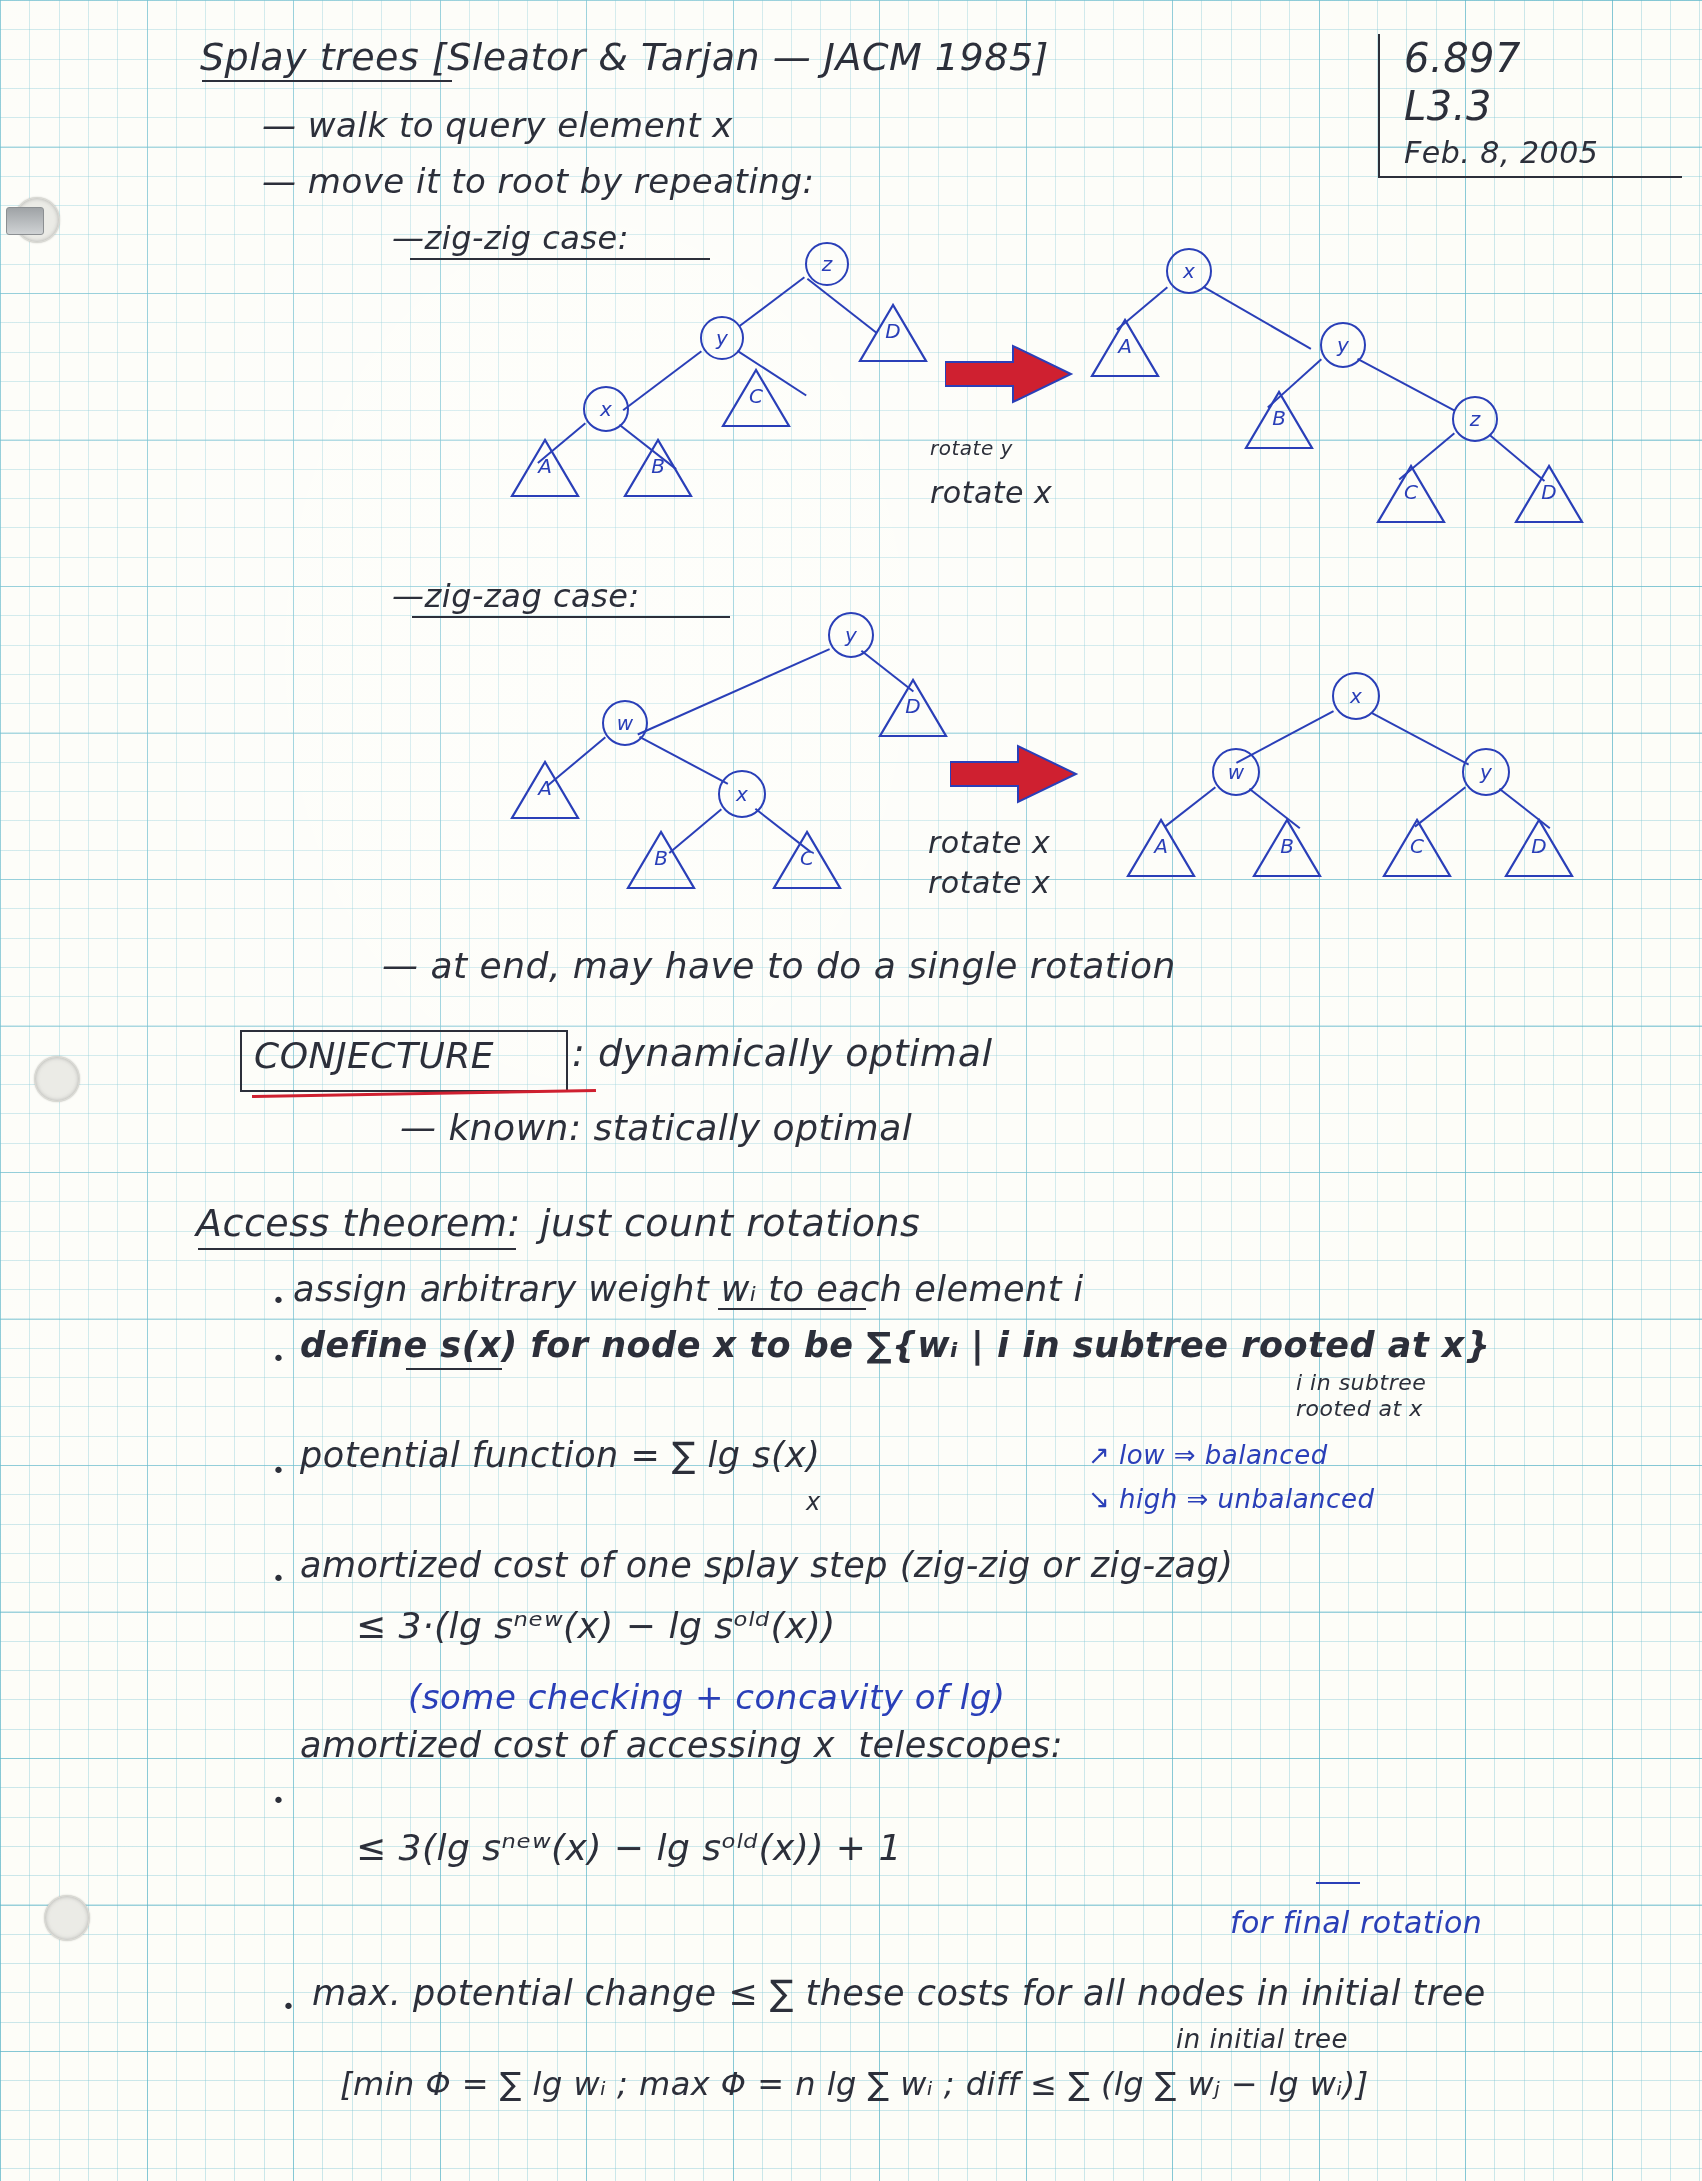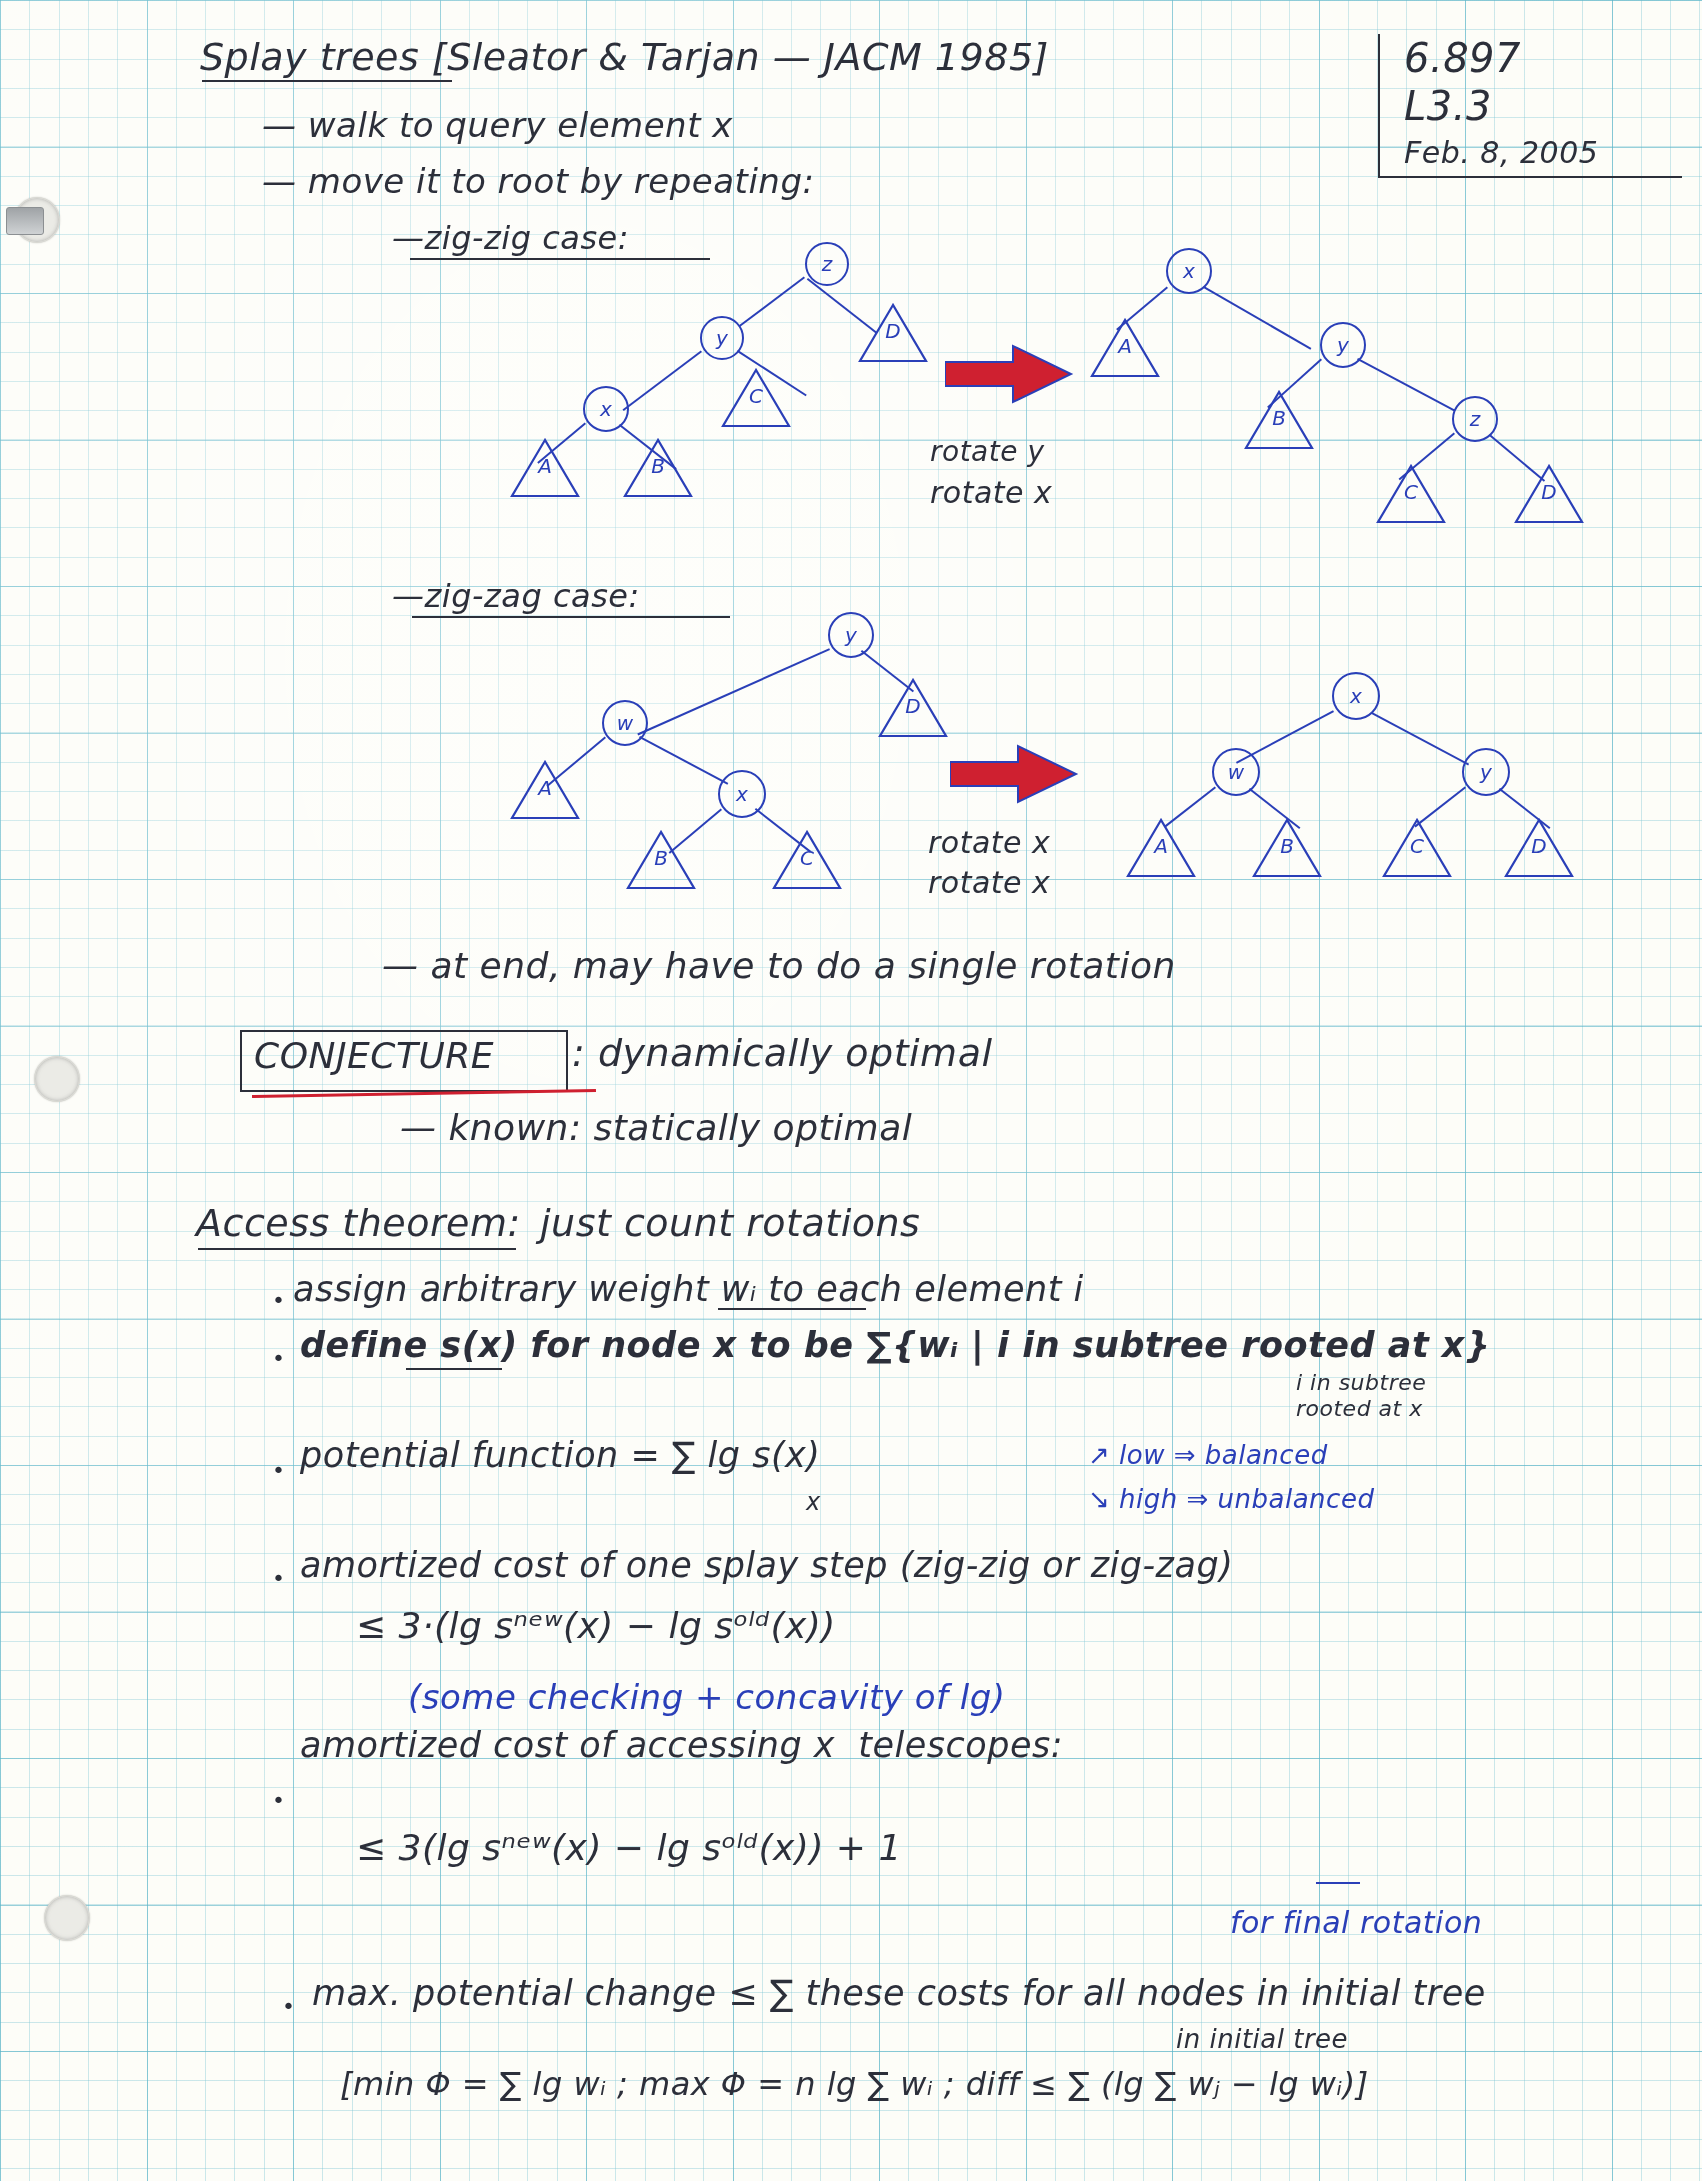--- a/index.html
+++ b/index.html
@@ -175,21 +175,21 @@
         <polygon points="33,0 0,56 66,56" fill="none" stroke="#2a3fb8" stroke-width="2.2"></polygon>
       </svg>
     <span>D</span>
   </div>
 
   <div class="arrow-red" style="left:945px; top:340px;">
     <svg width="130" height="70" viewBox="0 0 130 70">
       <polygon points="0,22 68,22 68,6 126,34 68,62 68,46 0,46" fill="#cf2030" stroke="#2a3fb8" stroke-width="2"></polygon>
     </svg>
   </div>
-  <div class="ink hw" style="left:930px; top:438px; font-size:28px;text-align:center;">rotate y</div>
+  <div class="ink hw" style="left:930px; top:438px; font-size:20px;text-align:center;">rotate y</div>
   <div class="ink hw" style="left:930px; top:478px; font-size:30px;">rotate x</div>
 
   <div class="node" style="left:1166px; top:248px; width:42px; height:42px;">x</div>
   <div class="node" style="left:1320px; top:322px; width:42px; height:42px;">y</div>
   <div class="node" style="left:1452px; top:396px; width:42px; height:42px;">z</div>
 
   <div class="edge" style="left:1168px; top:288px; width:66px; transform:rotate(140deg);"></div>
   <div class="edge" style="left:1204px; top:286px; width:124px; transform:rotate(30deg);"></div>
   <div class="edge" style="left:1322px; top:360px; width:72px; transform:rotate(138deg);"></div>
   <div class="edge" style="left:1358px; top:358px; width:110px; transform:rotate(28deg);"></div>

